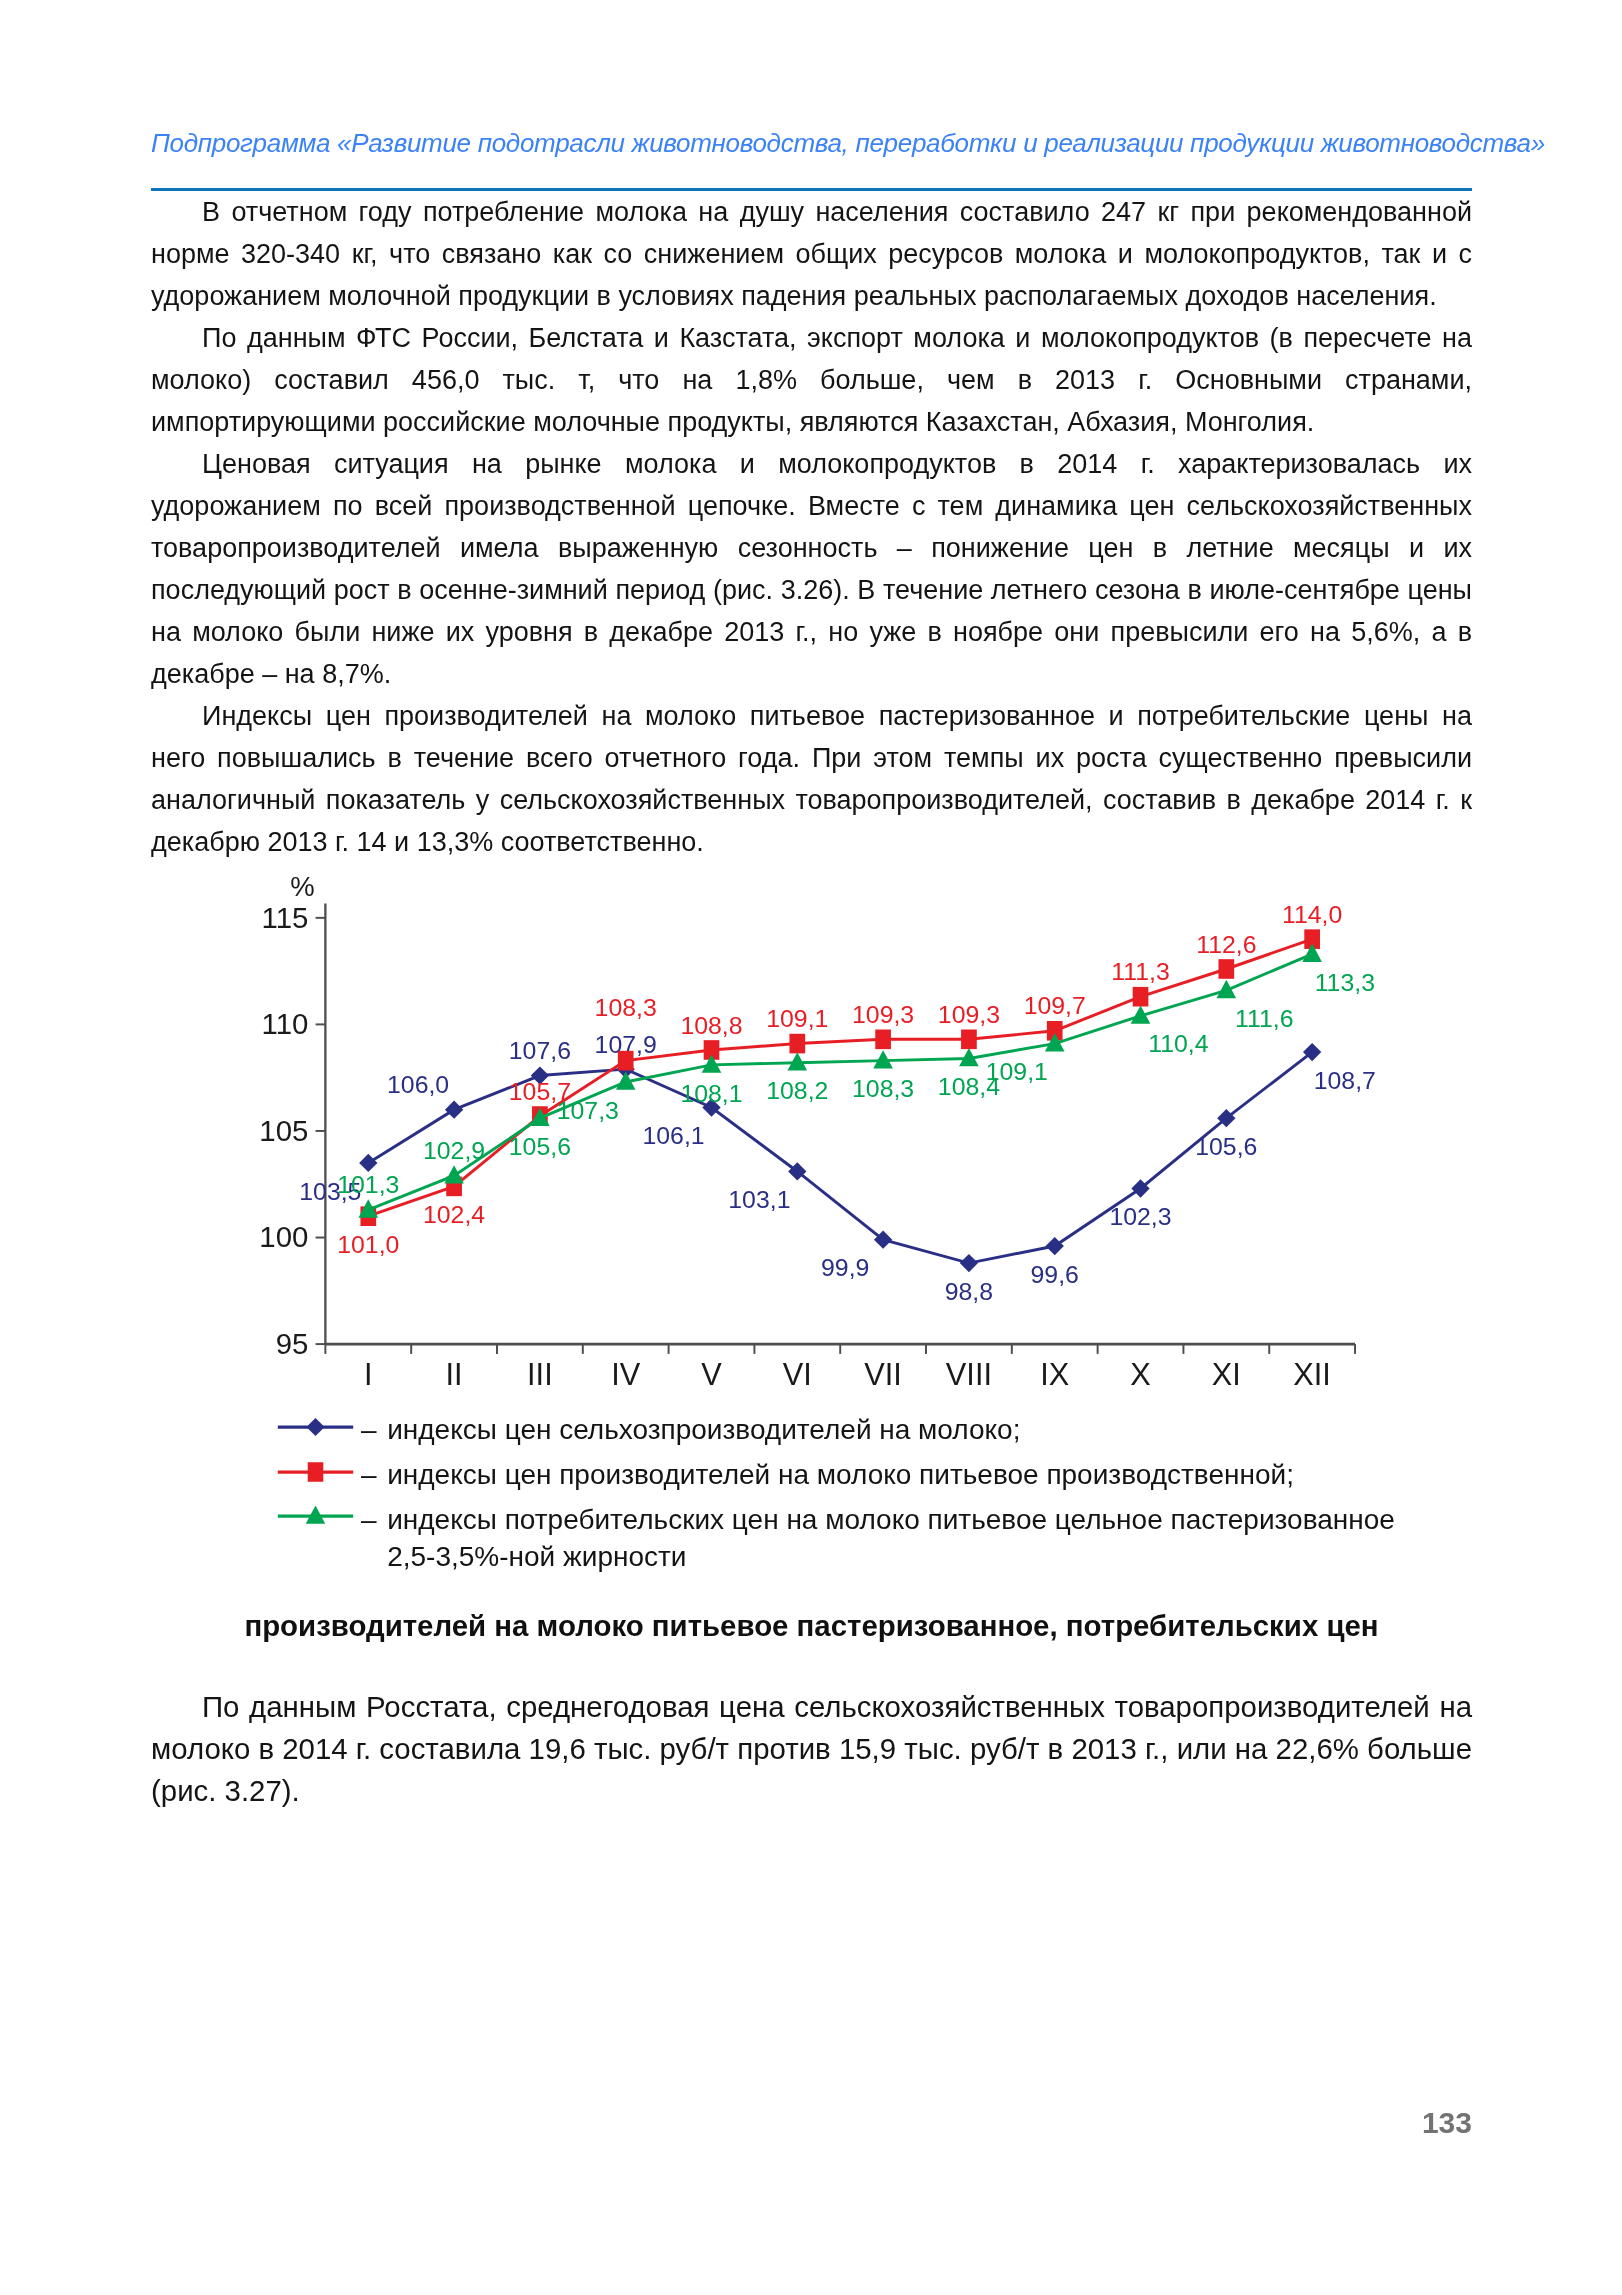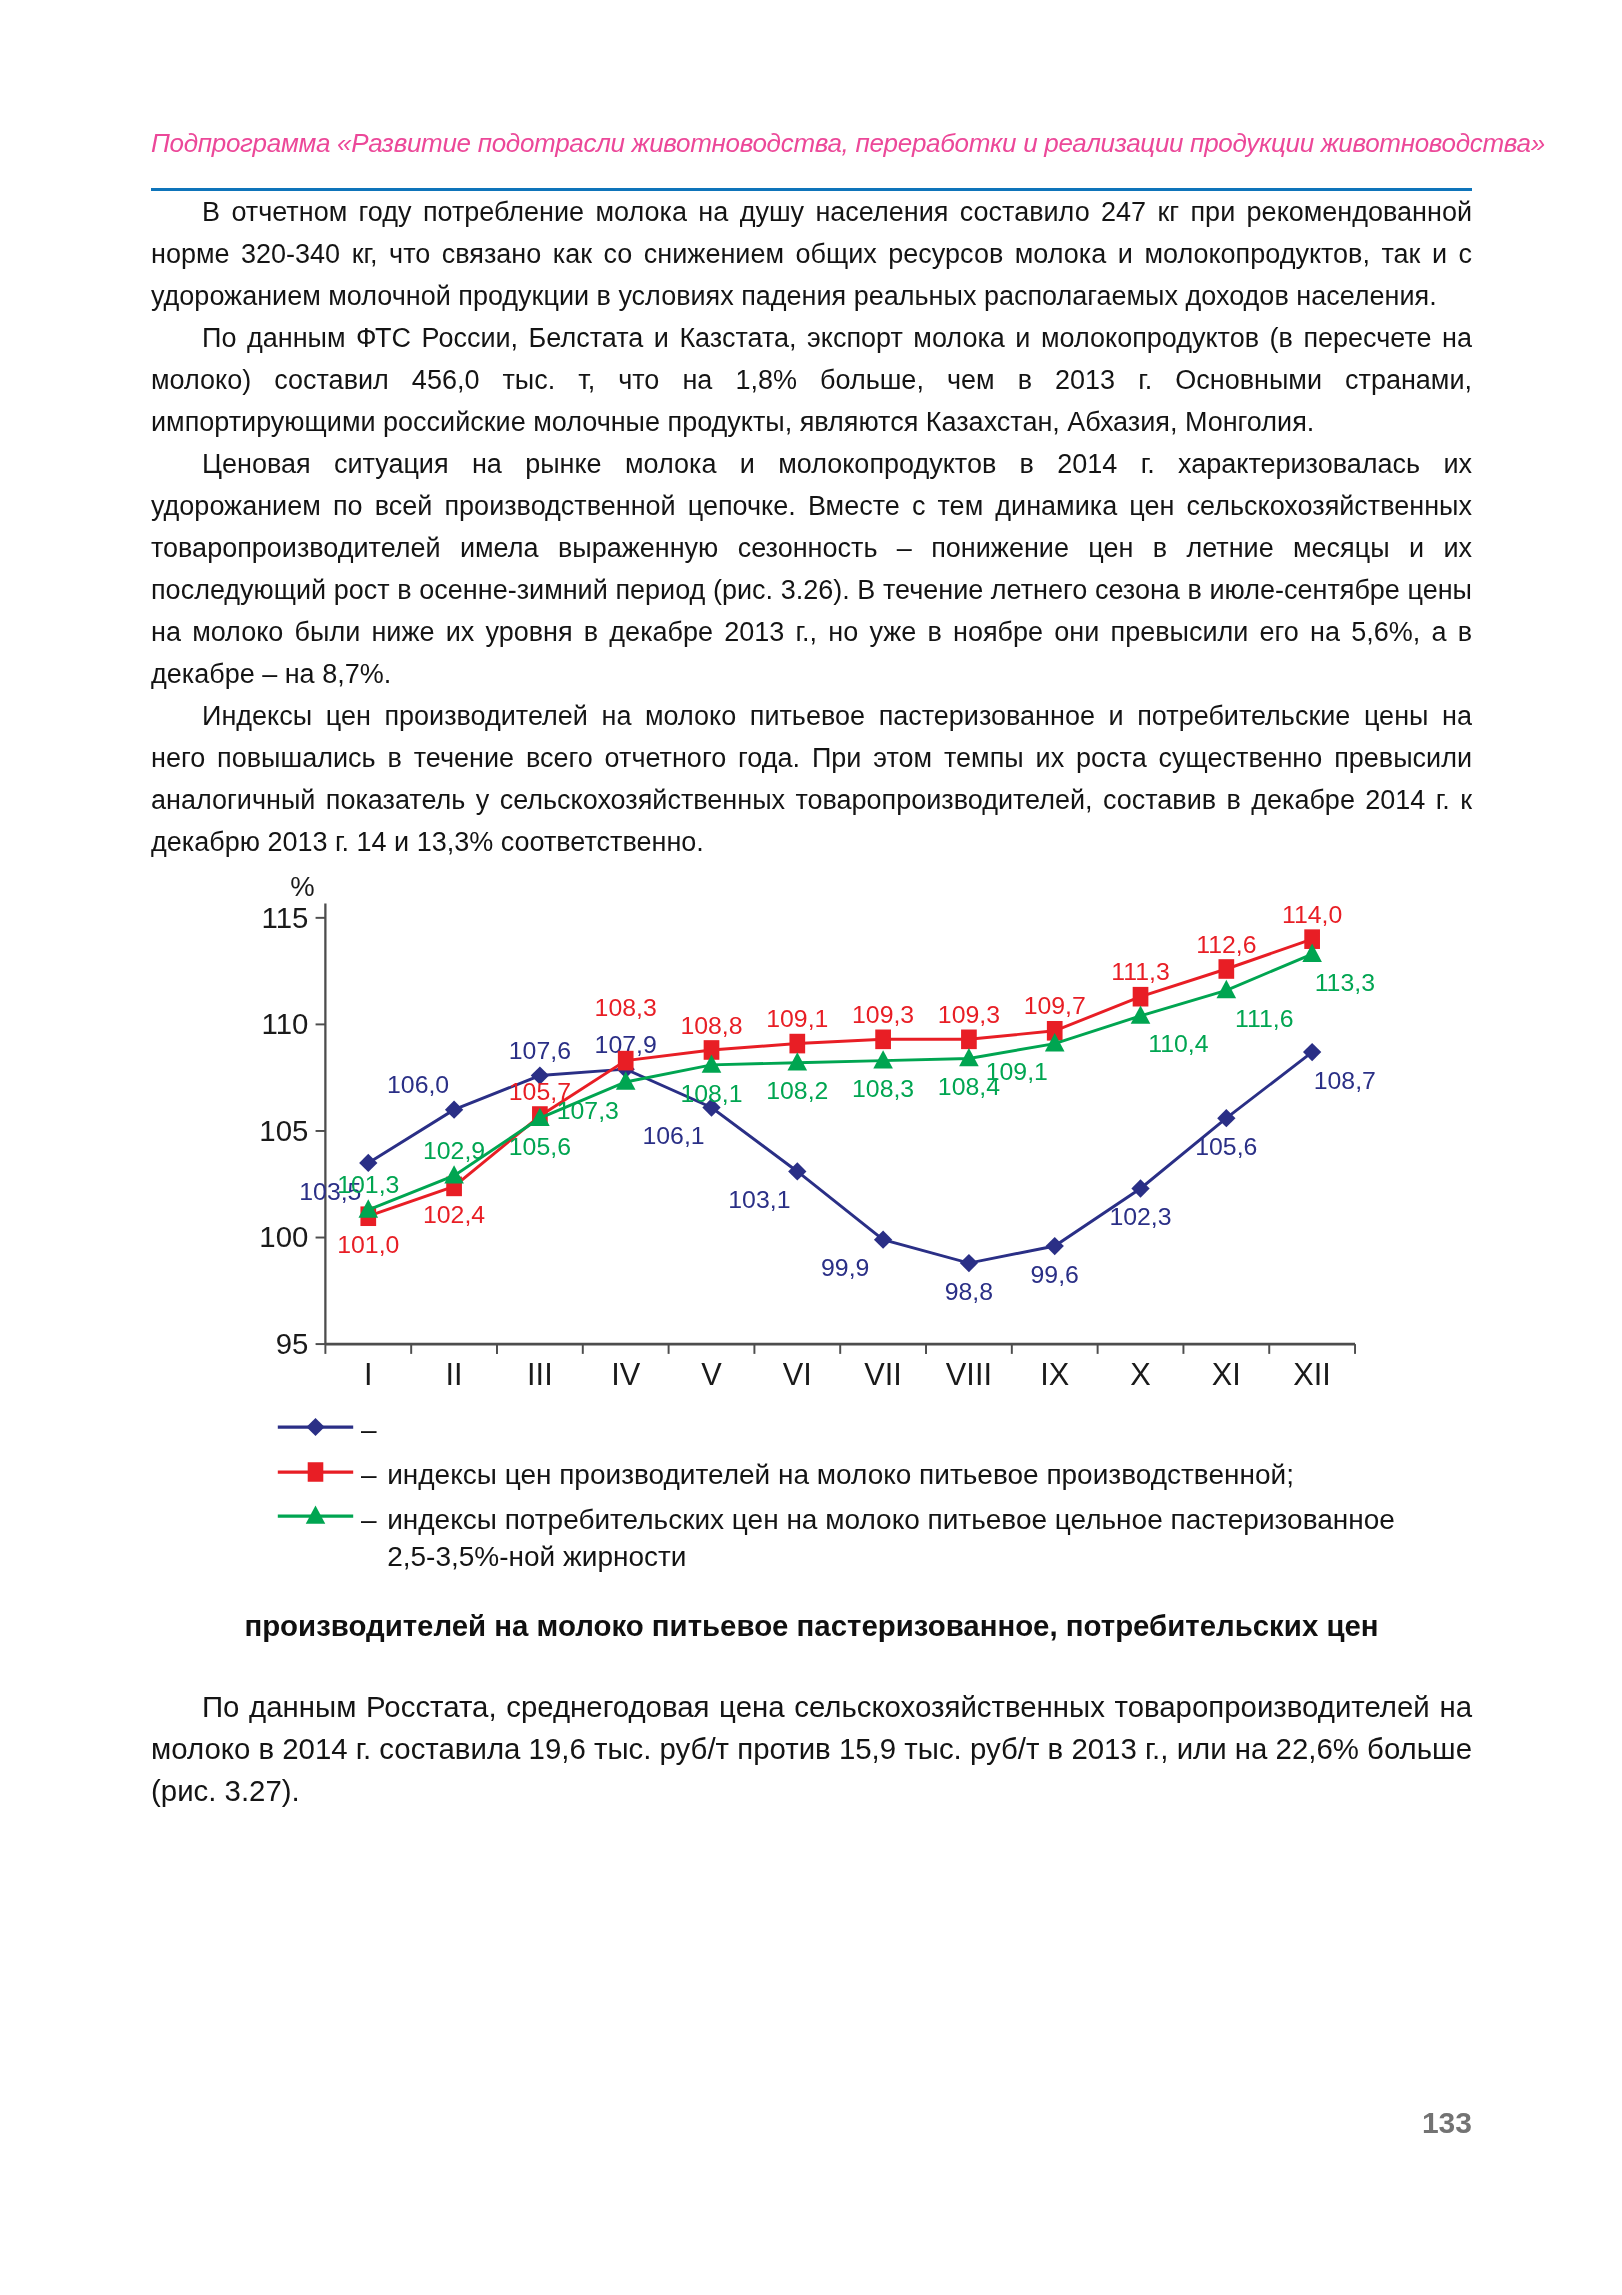--- a/index.html
+++ b/index.html
@@ -2,21 +2,21 @@
 <html lang="ru" style="font-size:10.5px"><head>
 <meta charset="utf-8">
 <style>
   html,body{margin:0;padding:0;}
   body{
     width:1623px;height:2295px;background:#ffffff;position:relative;
     font-family:"Liberation Sans",sans-serif;color:#141414;
   }
   .content{padding:128px 151px 0 151px;box-sizing:border-box;}
   .running-head{
-    font-style:italic;font-size:26px;color:#ec4899;white-space:nowrap;
+    font-style:italic;font-size:26px;color:#3b82f6;white-space:nowrap;
     letter-spacing:-0.3px;
   }
   .head-rule{height:3.3px;background:#0e74ba;margin-top:29px;}
   .body-text{font-size:27px;line-height:42px;text-align:justify;}
   .body-text p{margin:0;text-indent:51px;}
   .figure{margin:13px 0 0 105px;}
   .figure svg{display:block;}
   .legend{margin:11.8px 0 0 19.6px;font-size:28px;line-height:37px;color:#141414;}
   .legend-row{display:flex;align-items:flex-start;margin-bottom:7.9px;}
   .legend-icon{width:79px;flex:0 0 79px;padding-top:2.6px;}
@@ -172,20 +172,21 @@
 
     <div class="legend">
       <div class="legend-row">
         <span class="legend-icon" id="licon0">
             <svg viewBox="0 0 120 40" width="79" height="26">
               <line x1="2" y1="20" x2="118" y2="20" stroke="#2a2f86" stroke-width="5"></line>
               <path d="M 60 6 L 74 20 L 60 34 L 46 20 Z" fill="#2a2f86"></path>
             </svg>
           </span>
         <span class="legend-dash">–</span>
+        <span class="legend-text">индексы цен сельхозпроизводителей на молоко;</span>
       </div>
       <div class="legend-row">
         <span class="legend-icon" id="licon1">
             <svg viewBox="0 0 120 40" width="79" height="26">
               <line x1="2" y1="20" x2="118" y2="20" stroke="#e81e25" stroke-width="5"></line>
               <rect x="48" y="5" width="24" height="30" fill="#e81e25"></rect>
             </svg>
           </span>
         <span class="legend-dash">–</span>
         <span class="legend-text">индексы цен производителей на молоко питьевое производственной;</span>

